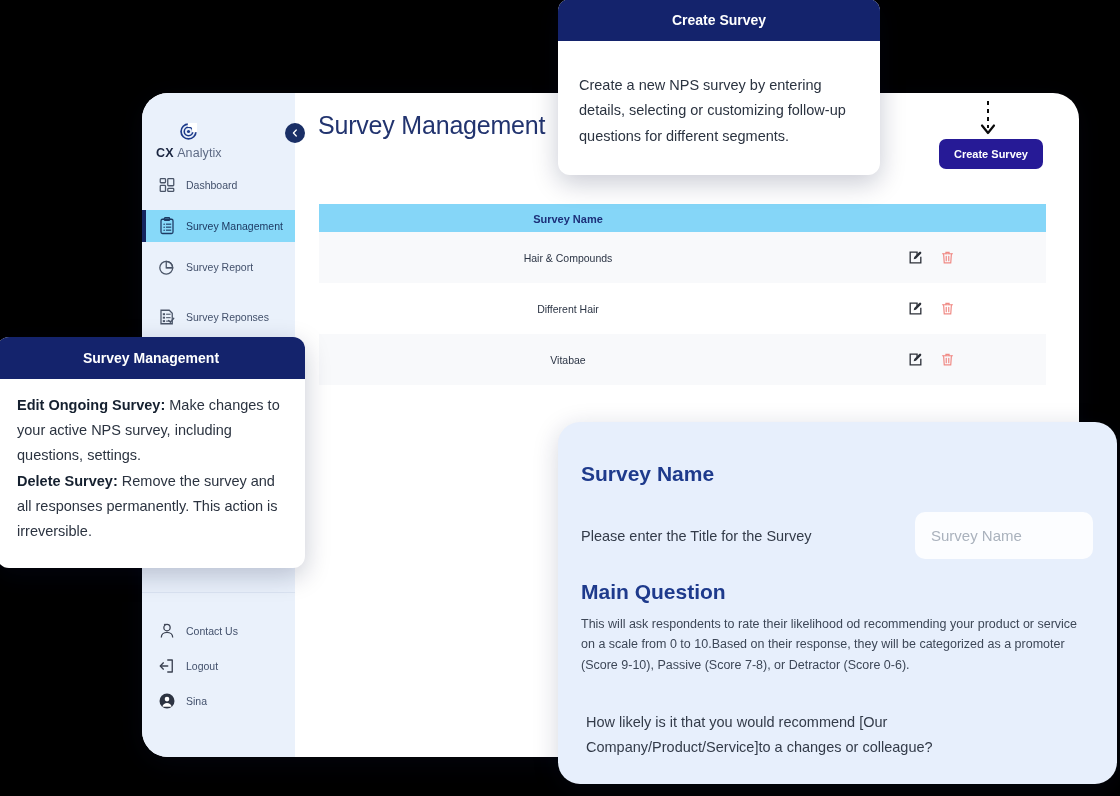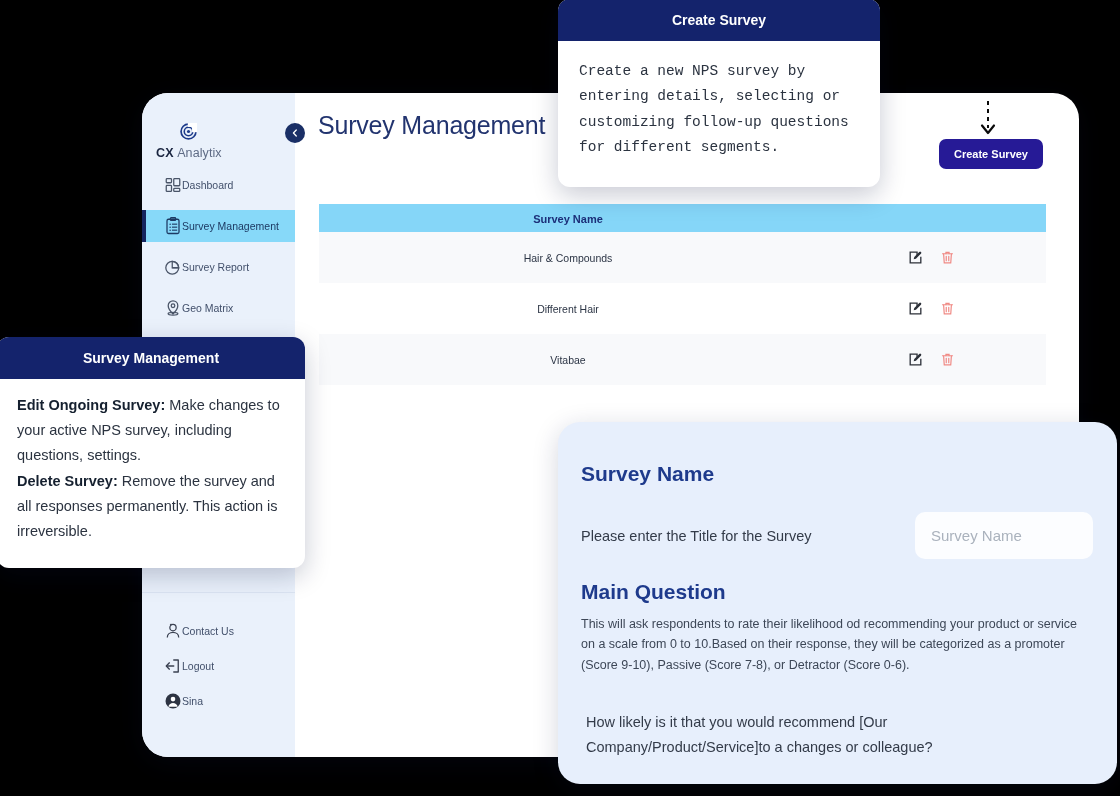--- a/index.html
+++ b/index.html
@@ -28,22 +28,22 @@
     position: absolute; left: 14px; top: 30px;
     display: flex; align-items: center; gap: 6px; flex-direction: column;
   }
   .logo-mark { width: 17px; height: 17px; flex: 0 0 17px; }
   .logo-text { font-size: 12.5px; letter-spacing: .1px; white-space: nowrap; }
   .logo-text .cx { font-weight: 700; color: #1a2540; }
   .logo-text .an { font-weight: 400; color: #5e6b85; }
 
   .nav { position: absolute; left: 0; top: 76px; width: 153px; }
   .nav-item {
-    position: relative; display: flex; align-items: center; gap: 0;
-    height: 32px; padding-left: 22px; cursor: pointer;
+    position: relative; display: flex; align-items: center; gap: 10px;
+    height: 32px; padding-left: 16px; cursor: pointer;
   }
   .nav-item .ico { width: 18px; height: 18px; flex: 0 0 18px; display: block; }
   .nav-item .lbl { font-size: 10.5px; color: #42506b; white-space: nowrap; }
   .nav-item.active { background: #87d9f9; }
   .nav-item.active .lbl { color: #1d3a63; }
   .nav-item.active::before {
     content: ""; position: absolute; left: 0; top: 0; width: 4px; height: 100%;
     background: #14245e;
   }
   .nav-gap { height: 9px; }
@@ -102,21 +102,21 @@
     background: #14236c; color: #ffffff; text-align: center;
     font-size: 14px; font-weight: 700; padding: 13px 10px;
   }
   .tip-body { padding: 16px 21px 22px 21px; }
   .tip-body p {
     font-size: 14.5px; color: #2b3340; line-height: 1.75;
   }
   .tip-body p b { font-weight: 700; color: #15202f; }
 
   #tip-create { left: 558px; top: -1px; width: 322px; }
-  #tip-create .tip-body { padding: 18px 21px 26px 21px; font-family: Liberation Mono, monospace; }
+  #tip-create .tip-body { padding: 32px 21px 26px 21px; }
   #tip-survey { left: -3px; top: 337px; width: 308px; }
   #tip-survey .tip-body { padding: 14px 20px 24px 20px; }
   #tip-survey .tip-body p { line-height: 1.74; }
 
   
   .panel {
     position: absolute; left: 558px; top: 422px;
     width: 559px; height: 362px;
     background: #e7effc; border-radius: 22px;
     box-shadow: 0 6px 26px rgba(20,30,70,.18);
@@ -213,30 +213,20 @@
               <circle cx="11" cy="13" r="8.6"></circle>
               <path d="M11 13 L11 4.4 A8.6 8.6 0 0 1 19.6 13 Z"></path>
               <path d="M11 13 L19.6 13"></path>
             </g>
           </svg>
           <span class="lbl">Survey Report</span>
         </div>
 
         <div class="nav-gap"></div>
 
-        <div class="nav-item">
-          <svg class="ico" viewBox="0 0 24 24">
-            <g fill="none" stroke="#4a5568" stroke-width="1.7">
-              <path d="M12 2.6c-3.6 0-6.4 2.8-6.4 6.3 0 4.6 6.4 11 6.4 11s6.4-6.4 6.4-11c0-3.5-2.8-6.3-6.4-6.3z"></path>
-              <circle cx="12" cy="9" r="2.4"></circle>
-              <ellipse cx="12" cy="19.6" rx="6.5" ry="1.8"></ellipse>
-            </g>
-          </svg>
-          <span class="lbl">Geo Matrix</span>
-        </div>
 
         <div class="nav-gap"></div>
 
         <div class="nav-item">
           <svg class="ico" viewBox="0 0 24 24">
             <g fill="none" stroke="#4a5568" stroke-width="1.7">
               <path d="M4 3h11l4 4v14H4z"></path>
             </g>
             <g fill="#4a5568">
               <rect x="6.4" y="7" width="3" height="2.6"></rect>

